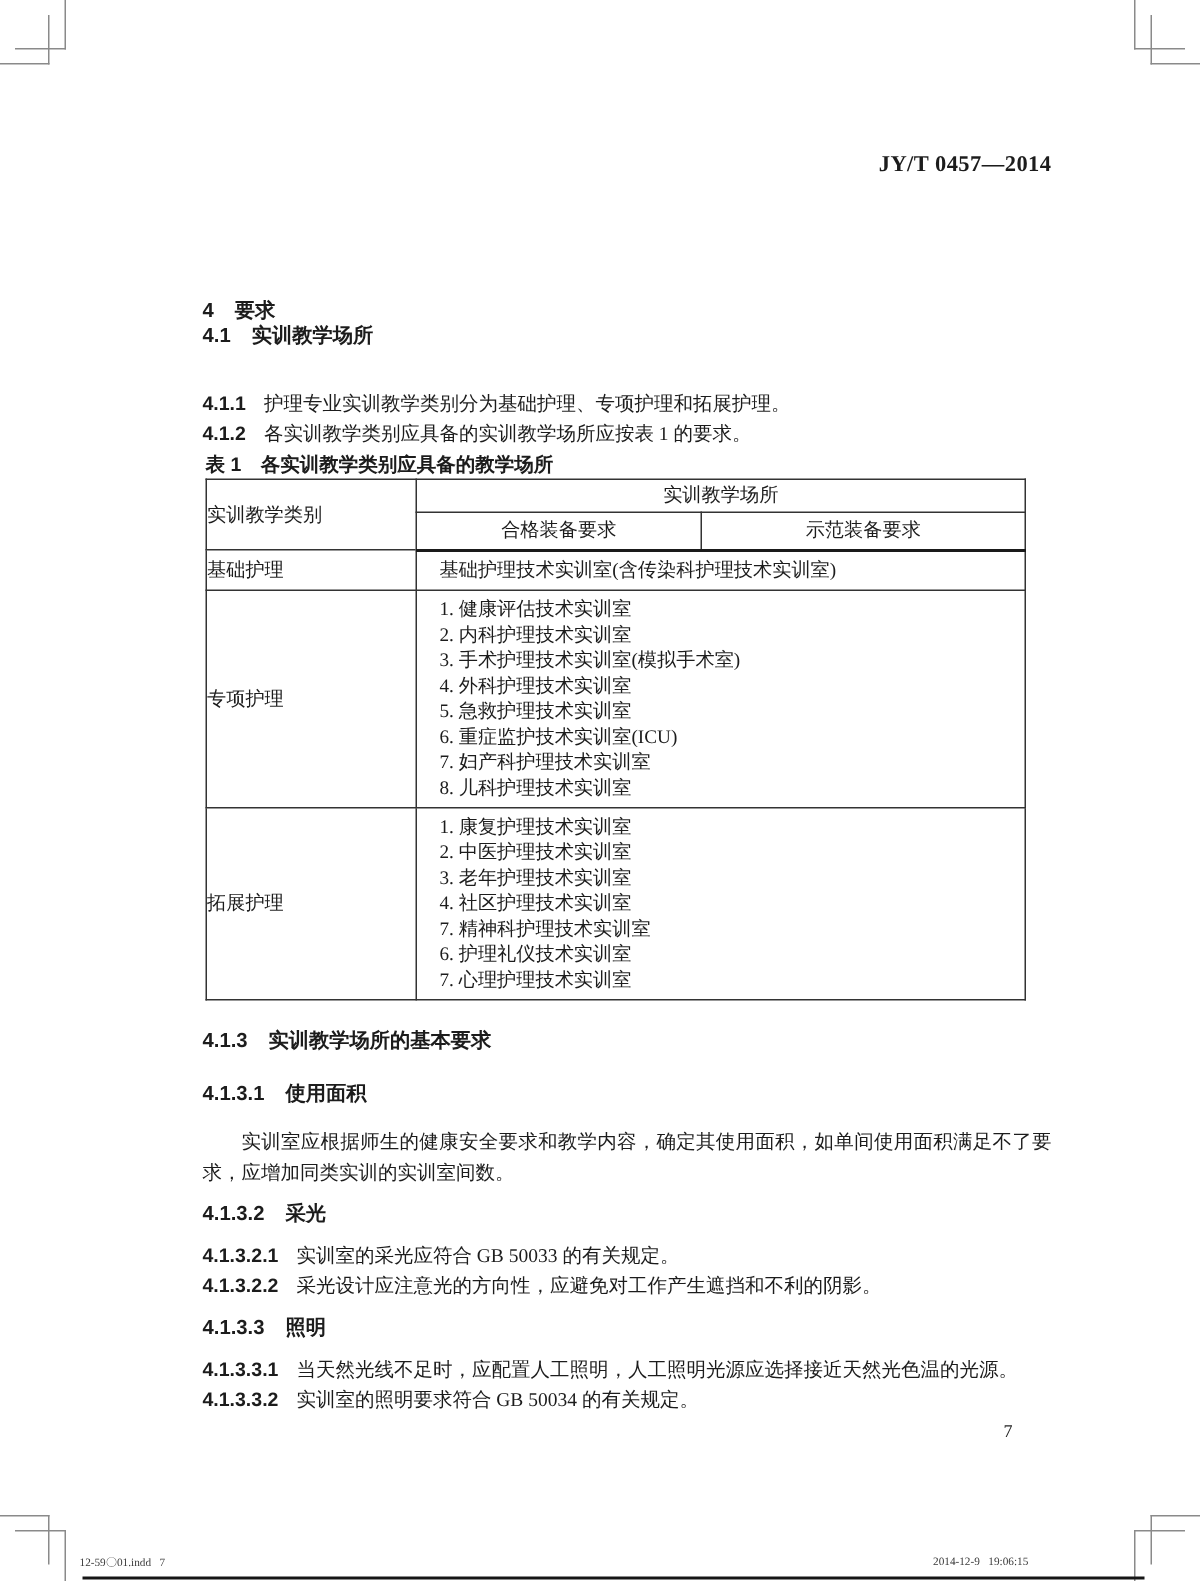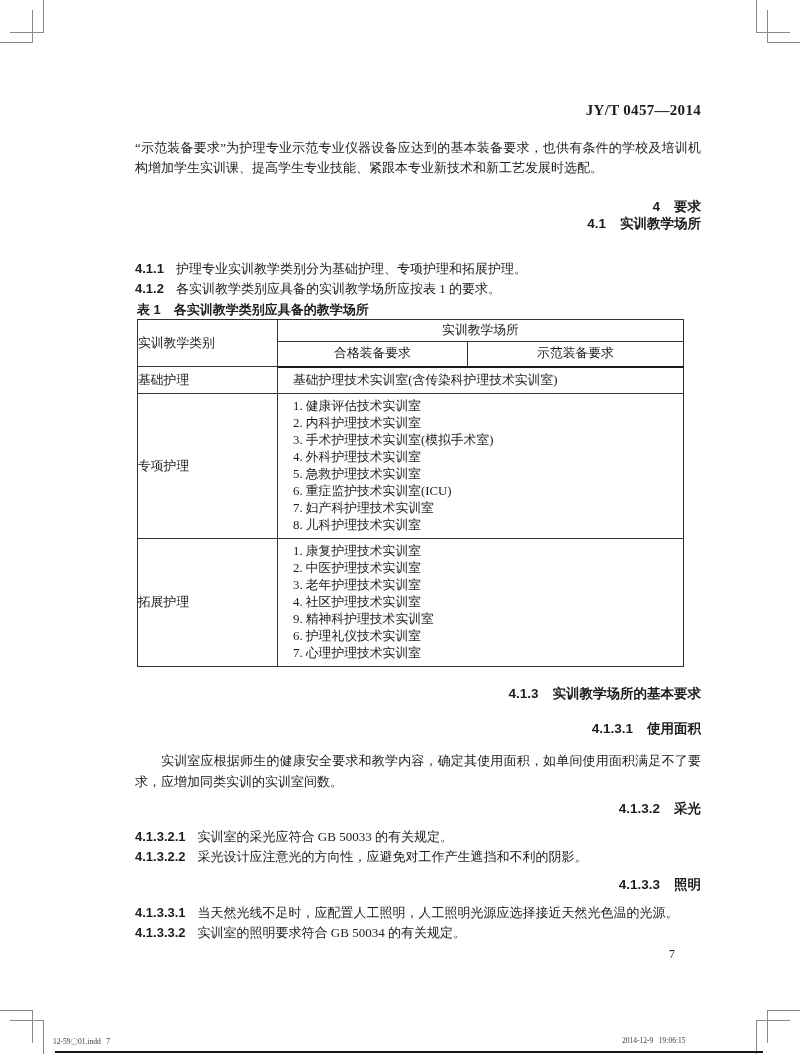--- a/index.html
+++ b/index.html
@@ -18,21 +18,21 @@
   .mark-bl-outer { left:0;  top:1010px; width:33px; height:33px; border-right:1.5px solid #8a8a8a; border-top:1.5px solid #8a8a8a; }
   .mark-bl-inner { left:10px; top:1020px; width:34px; height:34px; border-right:1.5px solid #8a8a8a; border-top:1.5px solid #8a8a8a; }
   .mark-br-outer { right:0;  top:1010px; width:33px; height:33px; border-left:1.5px solid #8a8a8a; border-top:1.5px solid #8a8a8a; }
   .mark-br-inner { right:10px; top:1020px; width:34px; height:34px; border-left:1.5px solid #8a8a8a; border-top:1.5px solid #8a8a8a; }
   .bottom-rule { position:absolute; left:55px; top:1051px; width:708px; height:2px; background:#161616; }
 
   
   .blk { position:absolute; left:135px; width:566px; font-size:13px; line-height:20px; }
   .std-code { top:100px; text-align:right; font-weight:bold; font-size:15px; letter-spacing:0.3px; }
   .intro { top:138px; text-align:justify; line-height:19.5px; }
-  .heading { font-family:"Liberation Sans","DejaVu Sans",sans-serif; font-weight:bold; font-size:13.5px;text-align:right; }
+  .heading { font-family:"Liberation Sans","DejaVu Sans",sans-serif; font-weight:bold; font-size:13.5px; }
   .heading .num { margin-right:14px; }
   .clause .num {
     font-family:"Liberation Sans","DejaVu Sans",sans-serif;
     font-weight:bold; font-size:13px; margin-right:12px;
   }
   .p-body { text-align:justify; text-indent:2em; line-height:21px; }
 
   
   .tbl-caption {
     position:absolute; left:137px; top:301px; width:546px; text-align:left;
@@ -68,21 +68,20 @@
   <div class="mark mark-tl-inner"></div>
   <div class="mark mark-tr-outer"></div>
   <div class="mark mark-tr-inner"></div>
   <div class="mark mark-bl-outer"></div>
   <div class="mark mark-bl-inner"></div>
   <div class="mark mark-br-outer"></div>
   <div class="mark mark-br-inner"></div>
 
   <div class="blk std-code">JY/T 0457—2014</div>
 
-  <div class="blk intro">“示范装备要求”为护理专业示范专业仪器设备应达到的基本装备要求，也供有条件的学校及培训机构增加学生实训课、提高学生专业技能、紧跟本专业新技术和新工艺发展时选配。</div>
 
   <div class="blk heading" style="top:197px">
     <span class="num">4</span><span>要求</span>
   </div>
 
   <div class="blk heading" style="top:214px">
     <span class="num">4.1</span><span>实训教学场所</span>
   </div>
 
   <div class="blk clause" style="top:259px">
@@ -126,21 +125,21 @@
             <div class="cell-line">8. 儿科护理技术实训室</div>
           </td>
       </tr>
       <tr>
         <td class="cat">拓展护理</td>
         <td class="items" colspan="2">
             <div class="cell-line">1. 康复护理技术实训室</div>
             <div class="cell-line">2. 中医护理技术实训室</div>
             <div class="cell-line">3. 老年护理技术实训室</div>
             <div class="cell-line">4. 社区护理技术实训室</div>
-            <div class="cell-line">9. 精神科护理技术实训室</div>
+            <div class="cell-line">7. 精神科护理技术实训室</div>
             <div class="cell-line">6. 护理礼仪技术实训室</div>
             <div class="cell-line">7. 心理护理技术实训室</div>
           </td>
       </tr>
     </tbody>
   </table>
 
   <div class="blk heading" style="top:684px">
     <span class="num">4.1.3</span><span>实训教学场所的基本要求</span>
   </div>

